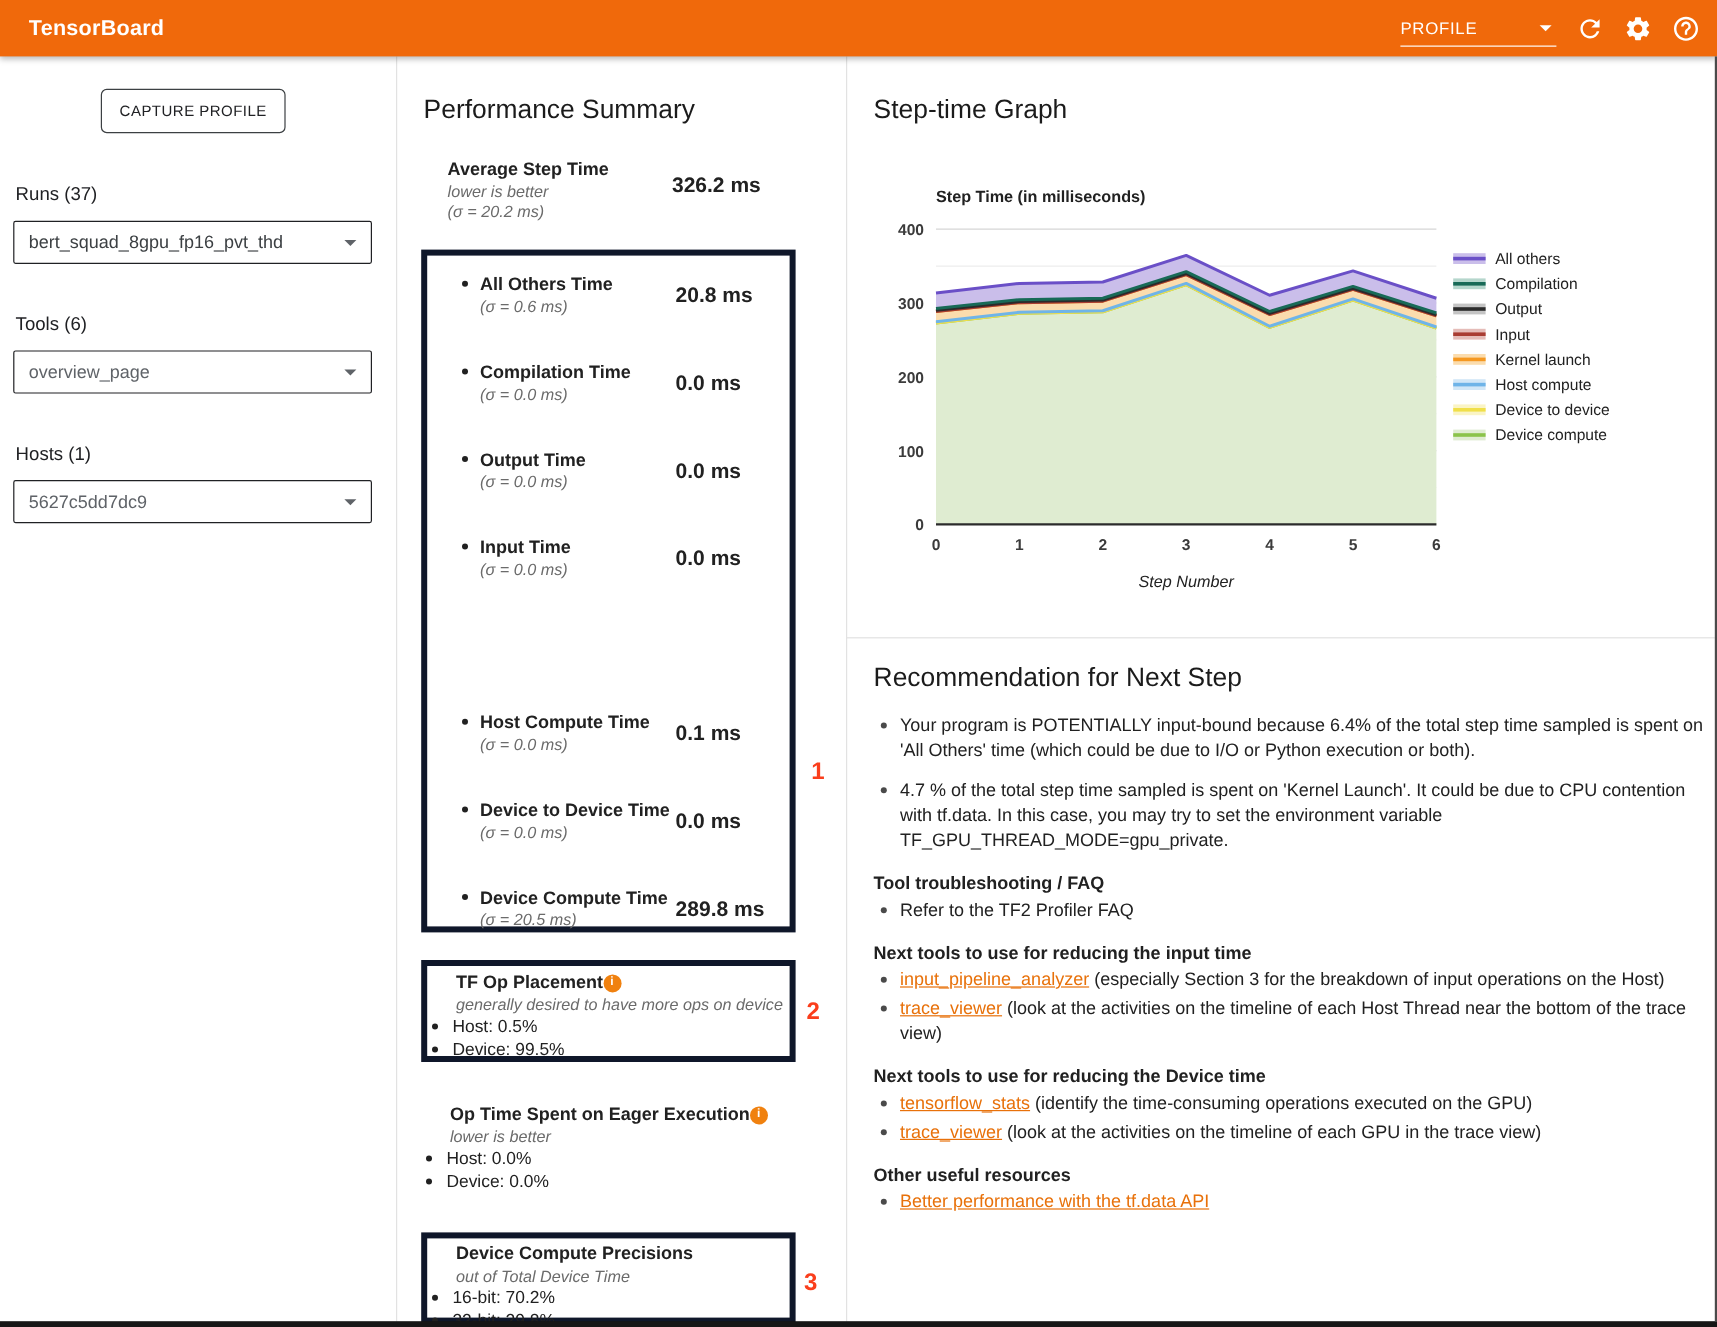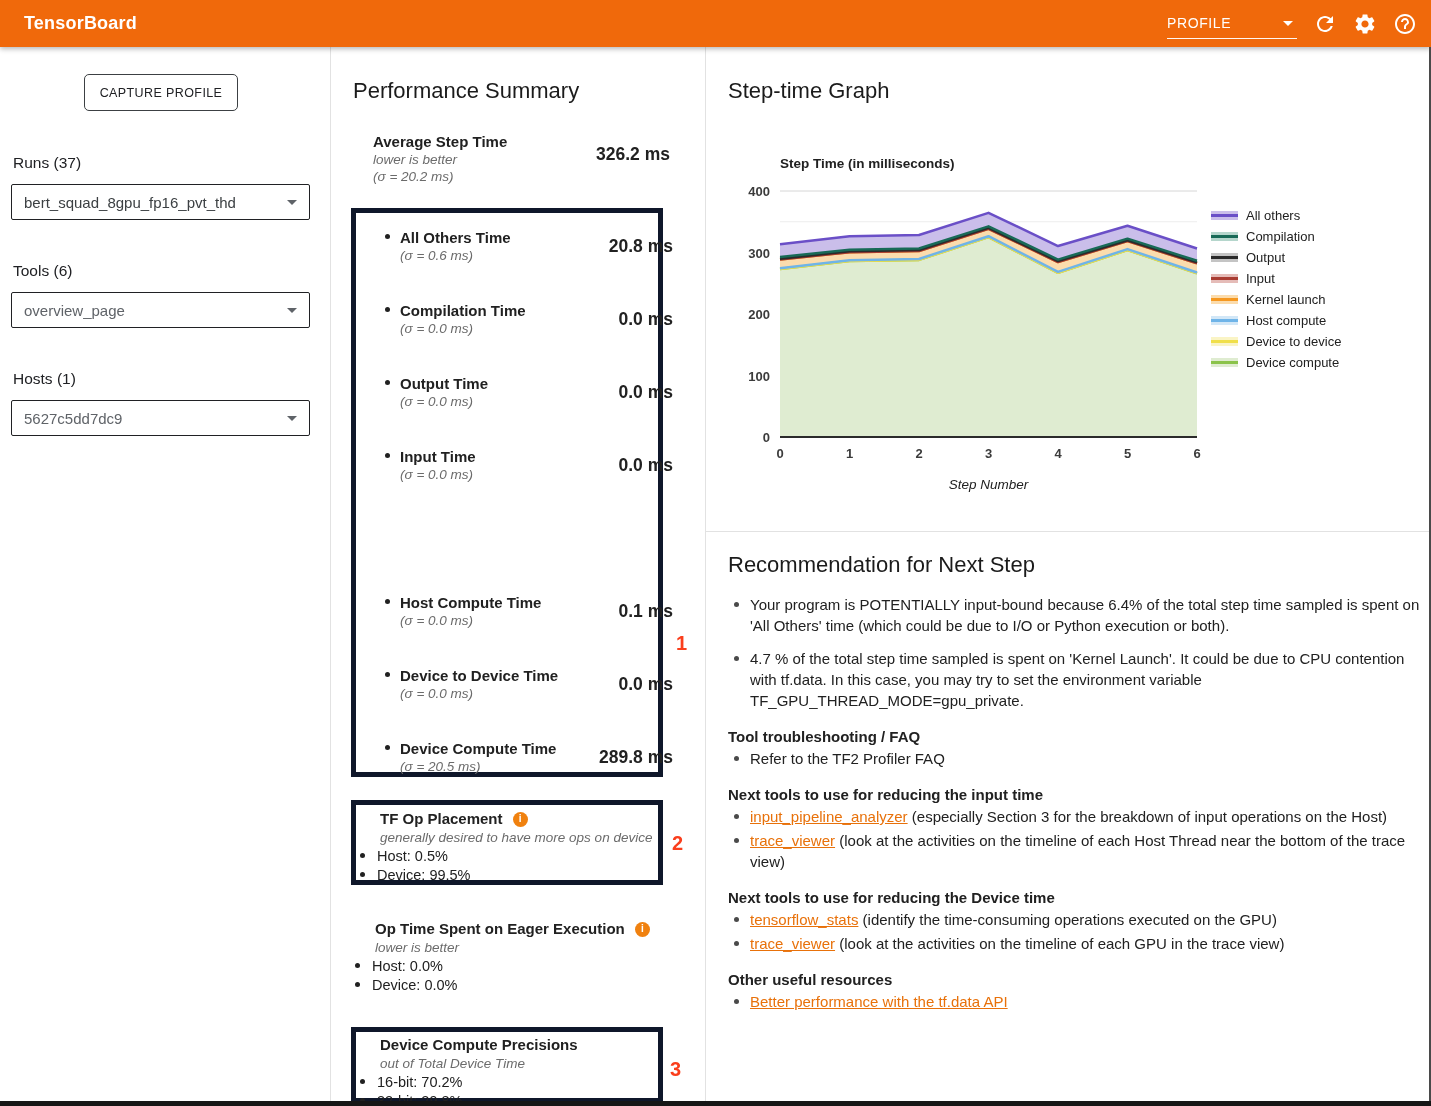--- a/index.html
+++ b/index.html
@@ -35,29 +35,29 @@
                  background:#fff; display:flex; align-items:center; padding:0 12px; font-size:15px; cursor:pointer; }
   .side-select .caret { position:absolute; right:12px; top:15px; width:0; height:0;
                  border-left:5px solid transparent; border-right:5px solid transparent; border-top:5px solid #5f6368; }
   .sel-dark { color:#3c4043; } .sel-gray { color:#5f6368; }
 
   
   .section-title { font-size:22px; color:#1b1b1b; }
   .avg-block { position:absolute; left:373px; top:132px; width:290px; }
   .m-label { font-size:15px; font-weight:700; color:#212121; line-height:19px; }
   .m-note  { font-size:13.5px; font-style:italic; color:#6b6b6b; line-height:17px; }
-  .m-value { position:absolute; left:187px; width:110px; top:12px; text-align:right;
+  .m-value { position:absolute; left:187px; width:110px; top:12px; text-align:left;
              font-size:17.5px; font-weight:700; color:#212121; }
   .red-box { position:absolute; border:5px solid #0f172a; }
   .metric-row { position:absolute; left:29px; width:280px; height:58px; }
   .metric-row .dot { position:absolute; left:0; top:6px; width:5px; height:5px; border-radius:50%; background:#212121; }
   .metric-row .texts { position:absolute; left:15px; top:0; }
   .metric-row .m-value { left:178px; width:110px; top:8px; }
   .mini-block { font-size:14.5px; line-height:18.5px; }
-  .mini-title { font-size:15px; font-weight:700; color:#212121; display:flex; align-items:center; gap:10px;text-align:center; }
+  .mini-title { font-size:15px; font-weight:700; color:#212121; display:flex; align-items:center; gap:0;text-align:center; }
   .mini-note { font-size:13.5px; font-style:italic; color:#6b6b6b; }
   .mini-li { position:relative; padding-left:17px; color:#212121; }
   .mini-li .dot { position:absolute; left:0; top:6px; width:5px; height:5px; border-radius:50%; background:#212121; }
   .info-icon { width:15px; height:15px; border-radius:50%; background:#f0810f; color:#fff; font-size:10px; font-weight:700;
                display:inline-flex; align-items:center; justify-content:center; font-style:normal; cursor:pointer; }
   .annot { position:absolute; color:#fa3e1c; font-size:20px; font-weight:700; }
 
   
   .chart-wrap { position:absolute; left:705px; top:140px; width:726px; height:368px; }
   .legend { position:absolute; left:1211px; top:205px; }

